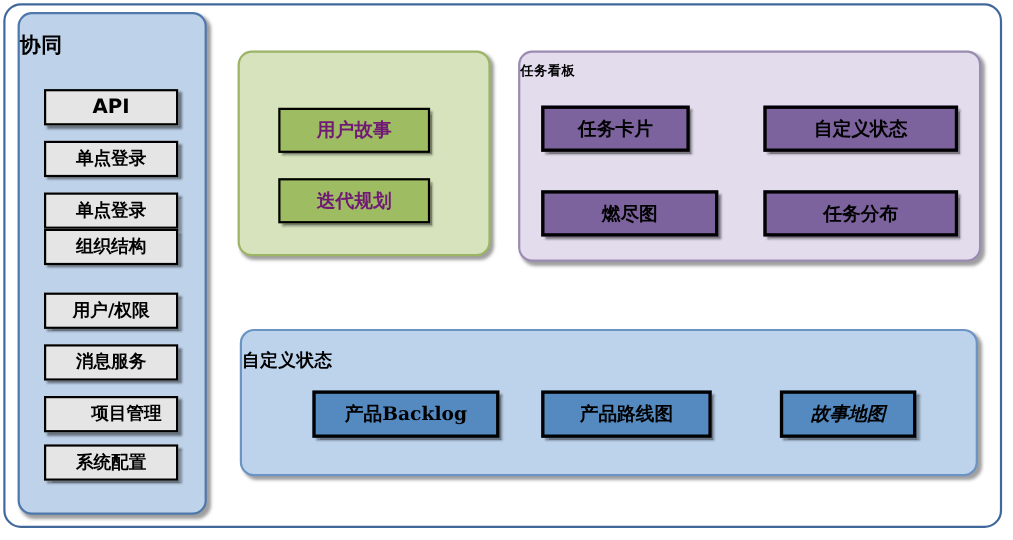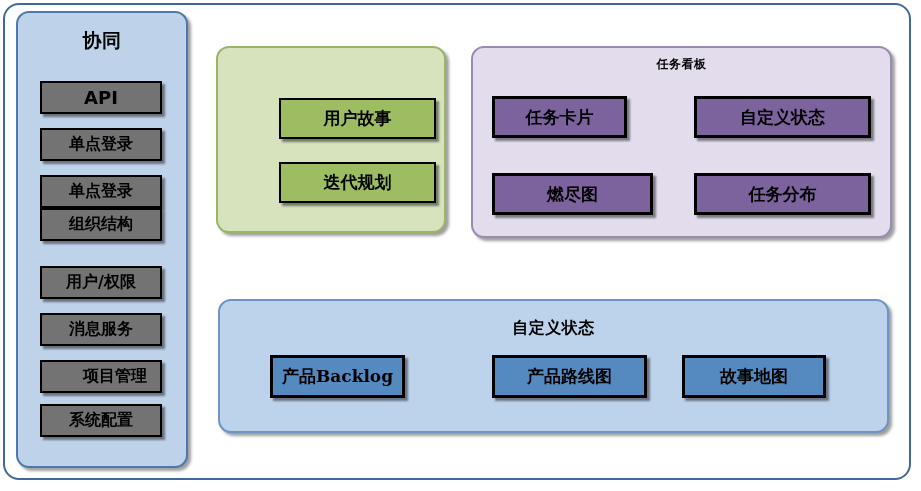--- a/index.html
+++ b/index.html
@@ -38,21 +38,20 @@
   .panel {
     position: absolute;
     box-sizing: border-box;
     border-radius: 13px;
     box-shadow: 3px 3px 3px rgba(0,0,0,0.38);
   }
   .panel-title {
     position: absolute;
     left: 0;
     right: 0;
-    text-align: center;
     font-weight: bold;
     color: #000000;
     letter-spacing: 0.5px;
   }
 
   
   #sidebar {
     left: 16px;
     top: 11px;
     width: 172px;
@@ -62,21 +61,21 @@
   }
   #sidebar .panel-title {
     top: 15px;
     font-size: 19px;
   }
   .side-item {
     position: absolute;
     left: 22px;
     width: 122px;
     height: 33px;
-    background: #737373;
+    background: #e5e5e5;
     border: 2px solid #000000;
     box-sizing: border-box;
     display: flex;
     align-items: center;
     justify-content: center;
     box-shadow: 3px 3px 2px rgba(0,0,0,0.45);
     font-family: "DejaVu Serif", "Liberation Serif", serif;
     font-size: 16px;
     color: #000000;
     font-weight: bold;
@@ -96,34 +95,33 @@
     background: #d6e3bd;
     border: 2px solid #9bb465;
   }
   #iter-panel .panel-title {
     top: 13px;
     font-size: 16px;
   }
   .iter-item {
     position: absolute;
     left: 35px;
-    width: 157px;
+    width: 138px;
     height: 41px;
     background: #9ebd62;
     border: 2px solid #000000;
     box-sizing: border-box;
     display: flex;
     align-items: center;
     justify-content: center;
     box-shadow: 3px 3px 2px rgba(0,0,0,0.45);
     font-family: "DejaVu Serif", "Liberation Serif", serif;
     font-weight: bold;
     font-size: 17px;
-    color: #000000;
-    margin-left: 26px;
+    color: #701a75;
   }
 
   
   #task-panel {
     left: 471px;
     top: 46px;
     width: 421px;
     height: 192px;
     background: #e2dced;
     border: 2px solid #9a8cb0;
@@ -209,20 +207,20 @@
 
     <div class="task-item" style="left:19px;  top:48px;  width:135px;">任务卡片</div>
     <div class="task-item" style="left:221px; top:48px;  width:177px;">自定义状态</div>
     <div class="task-item" style="left:19px;  top:125px; width:161px;">燃尽图</div>
     <div class="task-item" style="left:221px; top:125px; width:177px;">任务分布</div>
   </div>
 
   <div class="panel" id="agile-panel">
     <div class="panel-title">自定义状态</div>
 
-    <div class="agile-item" style="left:50px;  width:135px;">
+    <div class="agile-item" style="left:64px;  width:170px;">
         <span>产品Backlog</span>
       </div>
     <div class="agile-item" style="left:272px; width:155px;text-align:right;">产品路线图</div>
-    <div class="agile-item" style="left:462px; width:144px;">故事地图</div>
+    <div class="agile-item" style="left:489px; width:124px;font-style:italic;">故事地图</div>
   </div>
 
 </div>
 
 </body></html>

